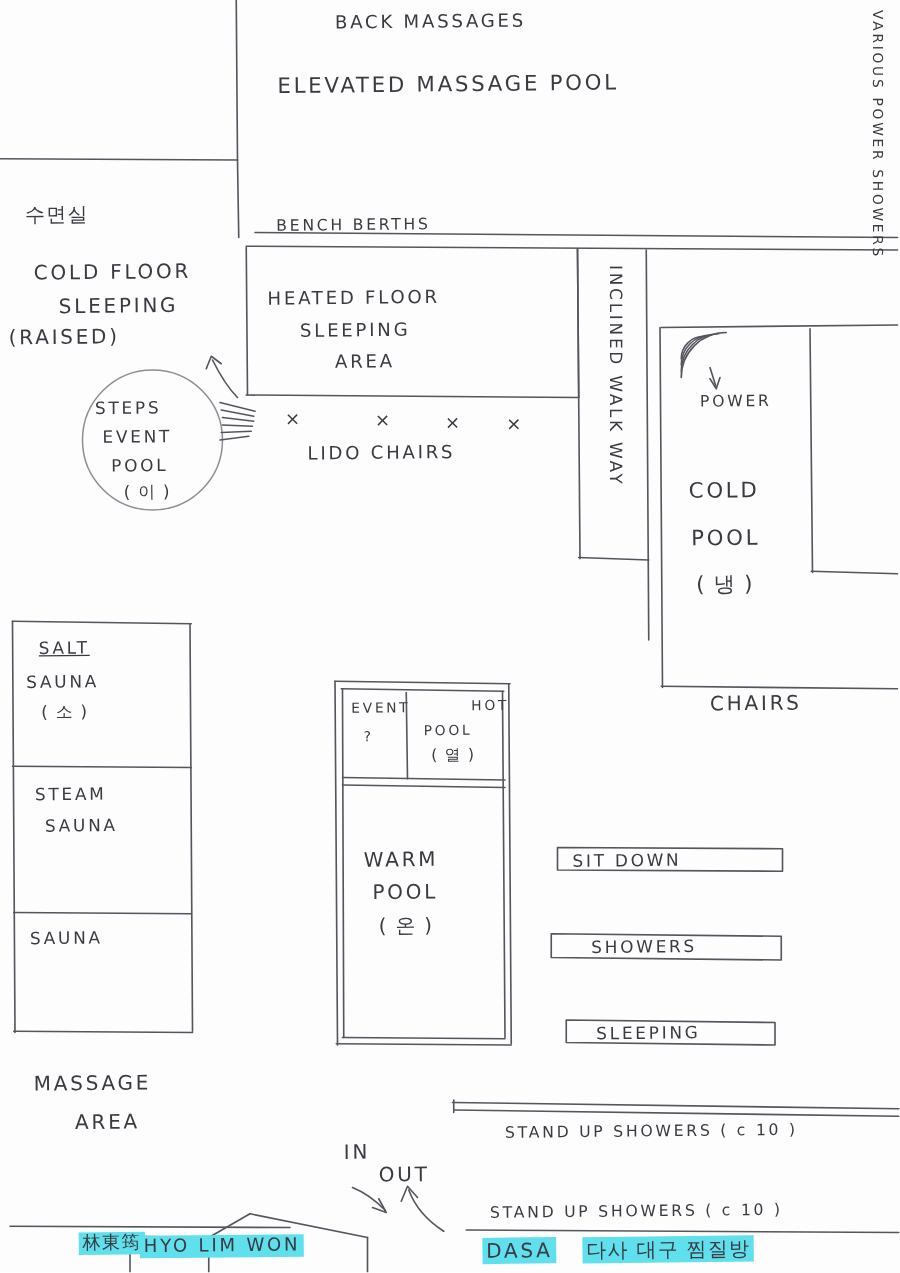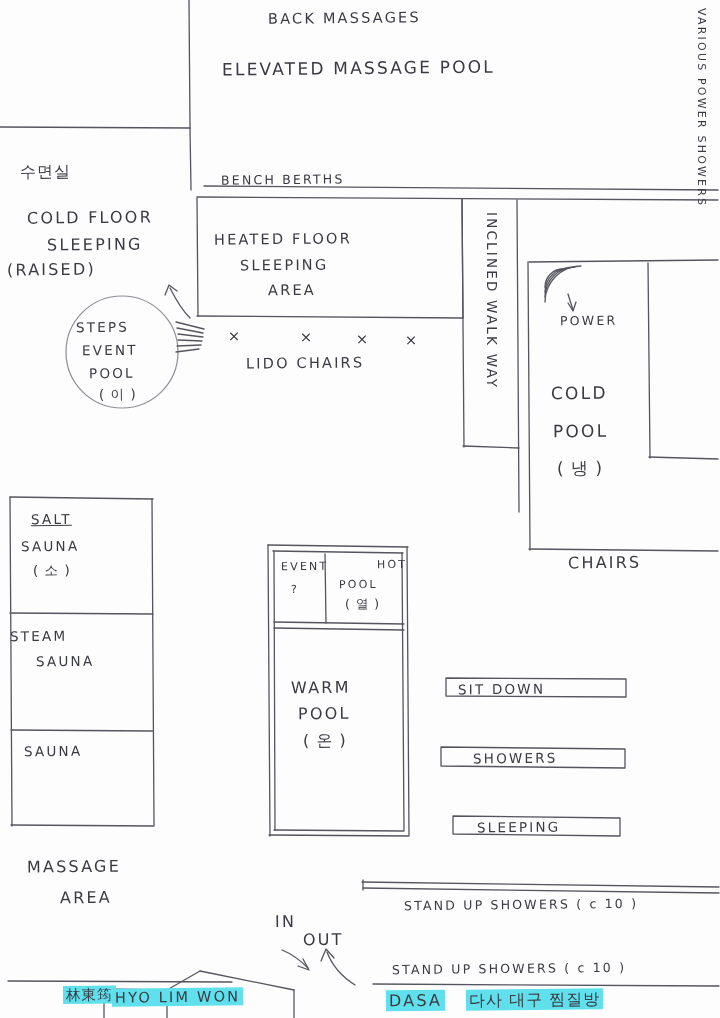--- a/index.html
+++ b/index.html
@@ -180,21 +180,21 @@
   <div class="lbl sz17" style="left:551px; top:383px;">COLD</div>
   <div class="lbl sz17" style="left:553px; top:421px;">POOL</div>
   <div class="lbl ko sz17" style="left:557px; top:458px;">( 냉 )</div>
 
   <div class="lbl sz16" style="left:568px; top:553px;">CHAIRS</div>
 
   <div class="lbl sz13" style="left:31px; top:511px;text-decoration:underline;">SALT</div>
   <div class="lbl sz13" style="left:21px; top:538px;">SAUNA</div>
   <div class="lbl ko sz13" style="left:33px; top:562px;">( 소 )</div>
 
-  <div class="lbl sz13" style="left:10px; top:628px;">STEAM</div>
+  <div class="lbl sz13" style="left:28px; top:628px;">STEAM</div>
   <div class="lbl sz13" style="left:36px; top:653px;">SAUNA</div>
 
   <div class="lbl sz13" style="left:24px; top:743px;">SAUNA</div>
 
   <div class="lbl sz16" style="left:27px; top:857px;">MASSAGE</div>
   <div class="lbl sz16" style="left:60px; top:888px;">AREA</div>
 
   <div class="lbl sz11" style="left:281px; top:560px;">EVENT</div>
   <div class="lbl sz11" style="left:291px; top:583px;">?</div>
 

